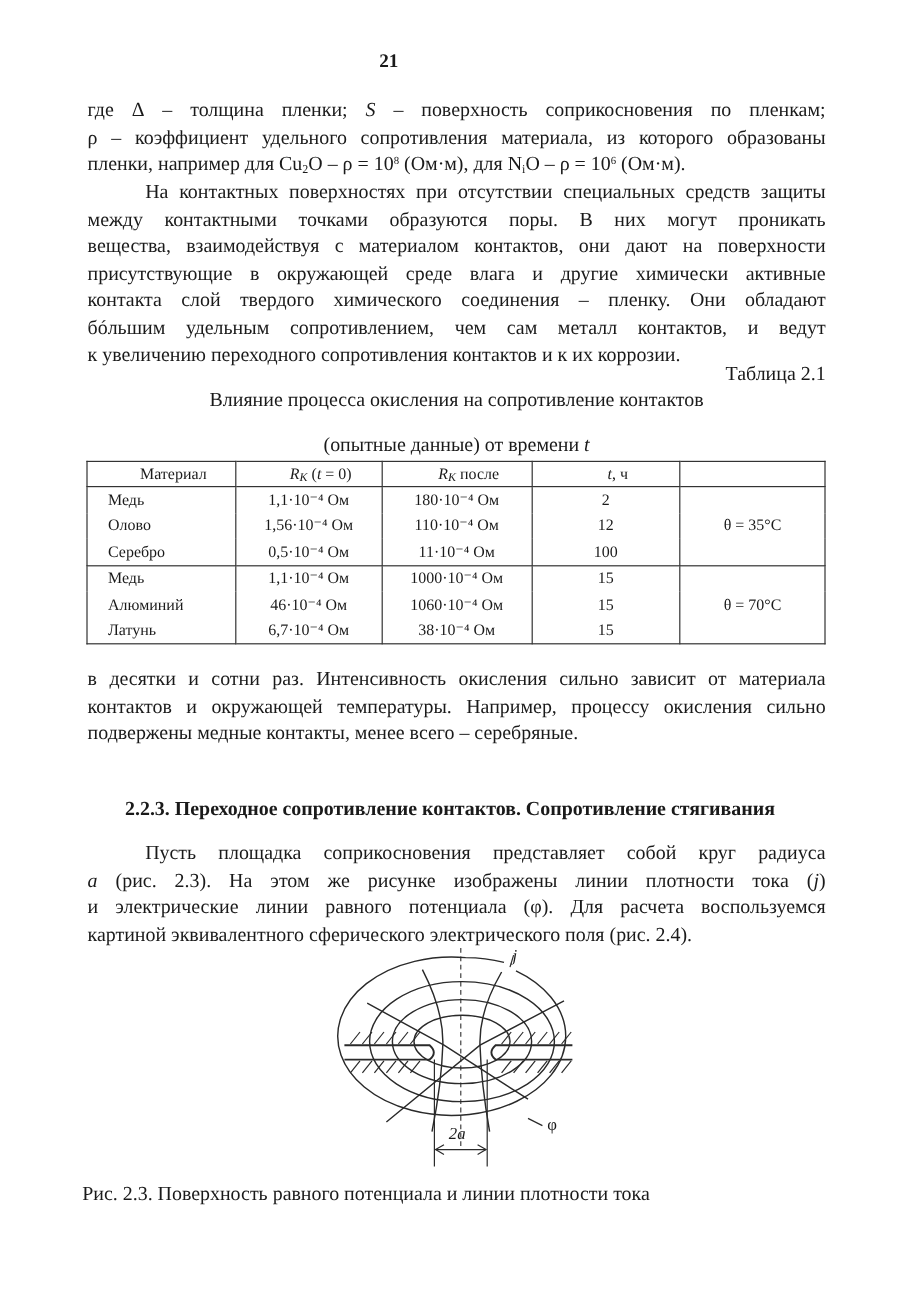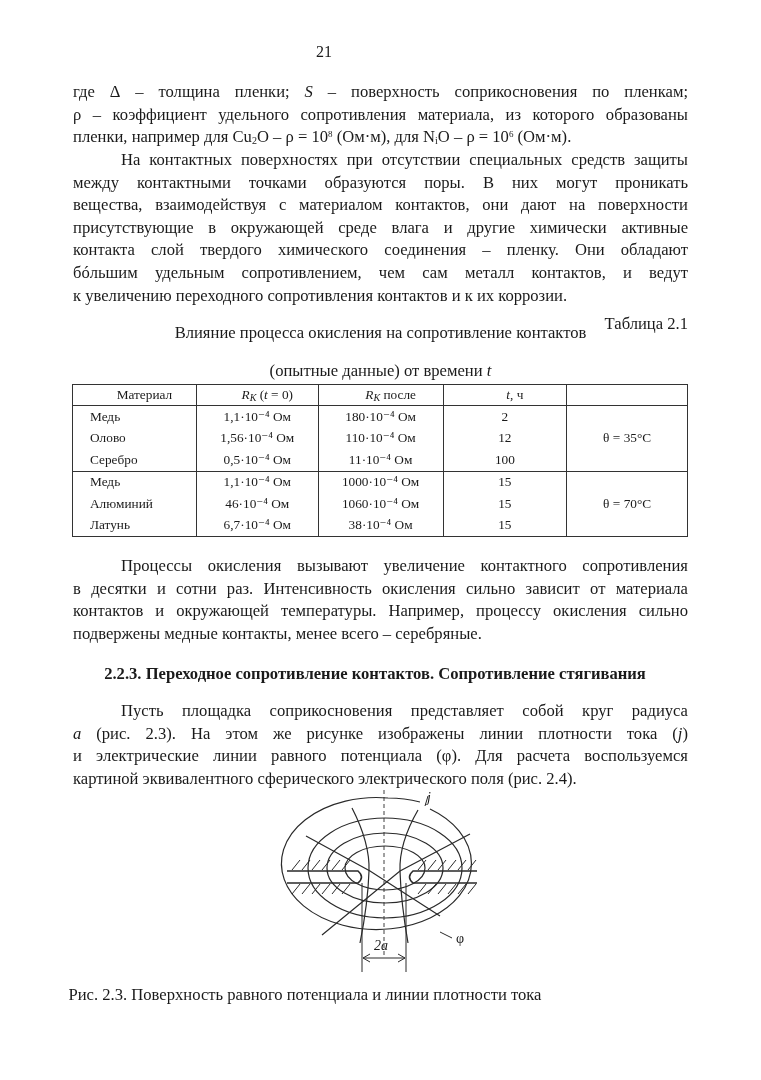--- a/index.html
+++ b/index.html
@@ -1,24 +1,24 @@
 <!DOCTYPE html>
 <html><head>
 <meta charset="utf-8">
 <style>
   html, body { margin: 0; padding: 0; background: #ffffff; }
   body { width: 761px; height: 1080px; position: relative; overflow: hidden;
          font-family: "Liberation Serif", "DejaVu Serif", serif; color: #1a1a1a; }
-  .page-num { position: absolute; top: 43px; left: 0; width: 648px; text-align: center; font-size: 16px; }
+  .page-num { position: absolute; top: 43px; left: 0; width: 648px; text-align: center; font-size: 16px; font-weight: bold; }
   .para { position: absolute; left: 73px; width: 615px; font-size: 16.6px; line-height: 22.6px;
           text-align: justify; margin: 0; }
   .para .line { display: block; text-align: justify; text-align-last: justify; white-space: nowrap; }
   .para .line.last { text-align-last: left; }
   .indent { padding-left: 48px; }
-  .table-no { position: absolute; top: 314px; right: 73px; font-size: 16.6px; }
+  .table-no { position: absolute; top: 302px; right: 73px; font-size: 16.6px; }
   .table-title { position: absolute; left: 0; width: 761px; text-align: center; font-size: 16.6px; line-height: 22px; }
   table.data { position: absolute; top: 384px; left: 72px; width: 616px; border-collapse: collapse;
                font-size: 13.3px; }
   table.data th, table.data td { border-left: 1.3px solid #333; border-right: 1.3px solid #333; padding: 0 4px; }
   table.data th { font-weight: normal; border-top: 1.3px solid #333; border-bottom: 1.3px solid #333; height: 20px; padding-left: 24px; }
   table.data td { height: 21.5px; vertical-align: middle; }
   table.data tr.group-end td { border-bottom: 1.3px solid #333; }
   table.data td.mat { text-align: left; padding-left: 17px; }
   table.data td.c { text-align: center; }
   sup { font-size: 9px; vertical-align: 5px; line-height: 0; }
@@ -108,21 +108,20 @@
     <tr class="group-end">
       <td class="mat">Латунь</td>
       <td class="c">6,7·10⁻⁴ Ом</td>
       <td class="c">38·10⁻⁴ Ом</td>
       <td class="c">15</td>
     </tr>
   </tbody>
 </table>
 
 <div class="para" style="top:555px;">
-  <span class="line indent">Процессы окисления вызывают увеличение контактного сопротивления</span>
   <span class="line">в десятки и сотни раз. Интенсивность окисления сильно зависит от материала</span>
   <span class="line">контактов и окружающей температуры. Например, процессу окисления сильно</span>
   <span class="line last">подвержены медные контакты, менее всего – серебряные.</span>
 </div>
 
 <div class="heading">2.2.3. Переходное сопротивление контактов. Сопротивление стягивания</div>
 
 <div class="para" style="top:700px;">
   <span class="line indent">Пусть площадка соприкосновения представляет собой круг радиуса</span>
   <span class="line"><i>a</i>&nbsp; (рис.&nbsp; 2.3).&nbsp; На&nbsp; этом&nbsp; же&nbsp; рисунке&nbsp; изображены&nbsp; линии&nbsp; плотности&nbsp; тока&nbsp; (<i>j</i>)</span>

